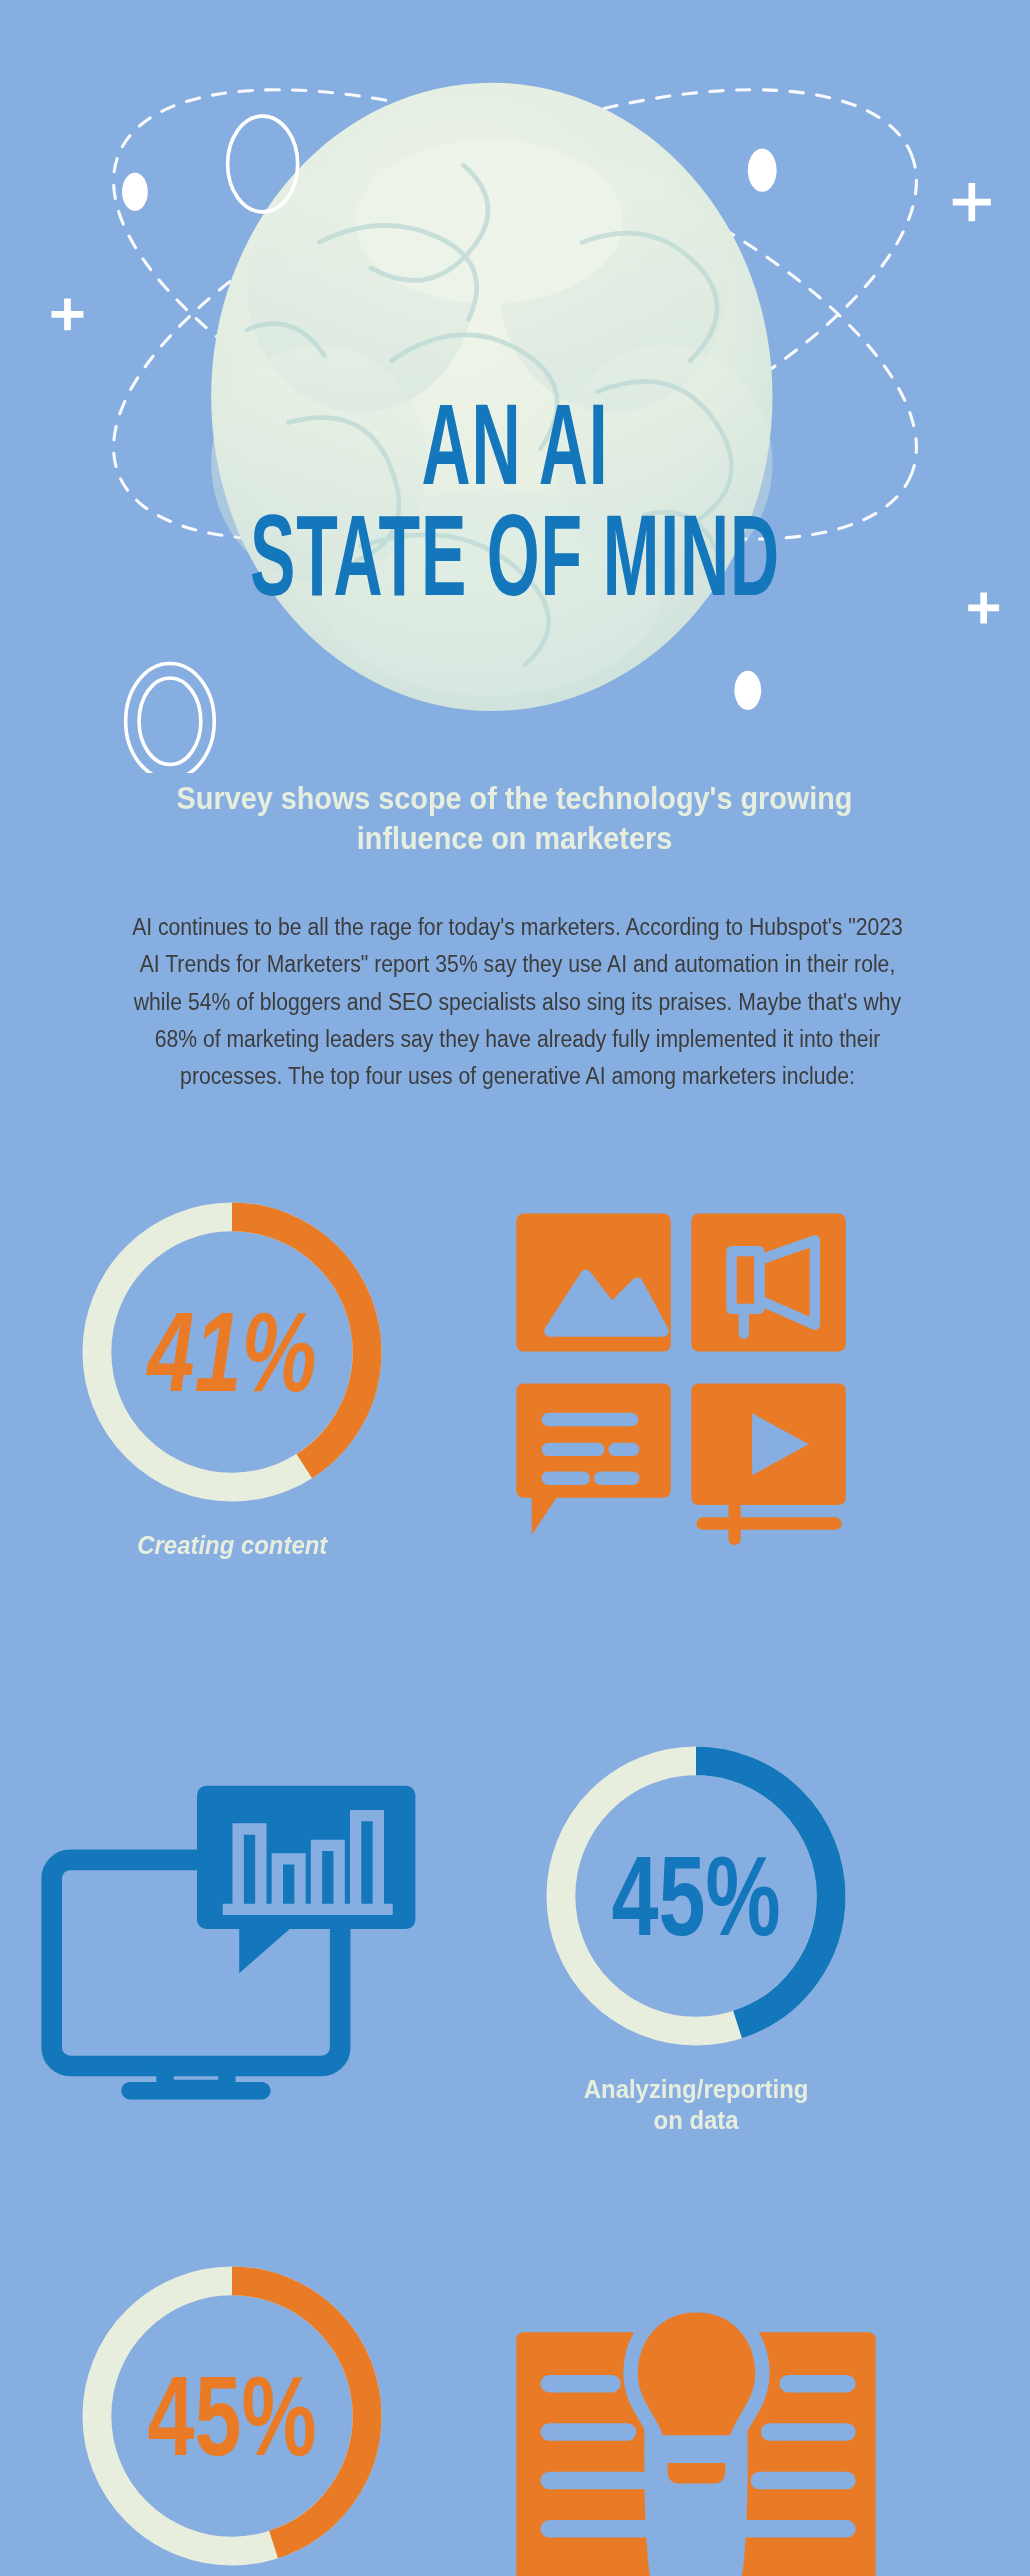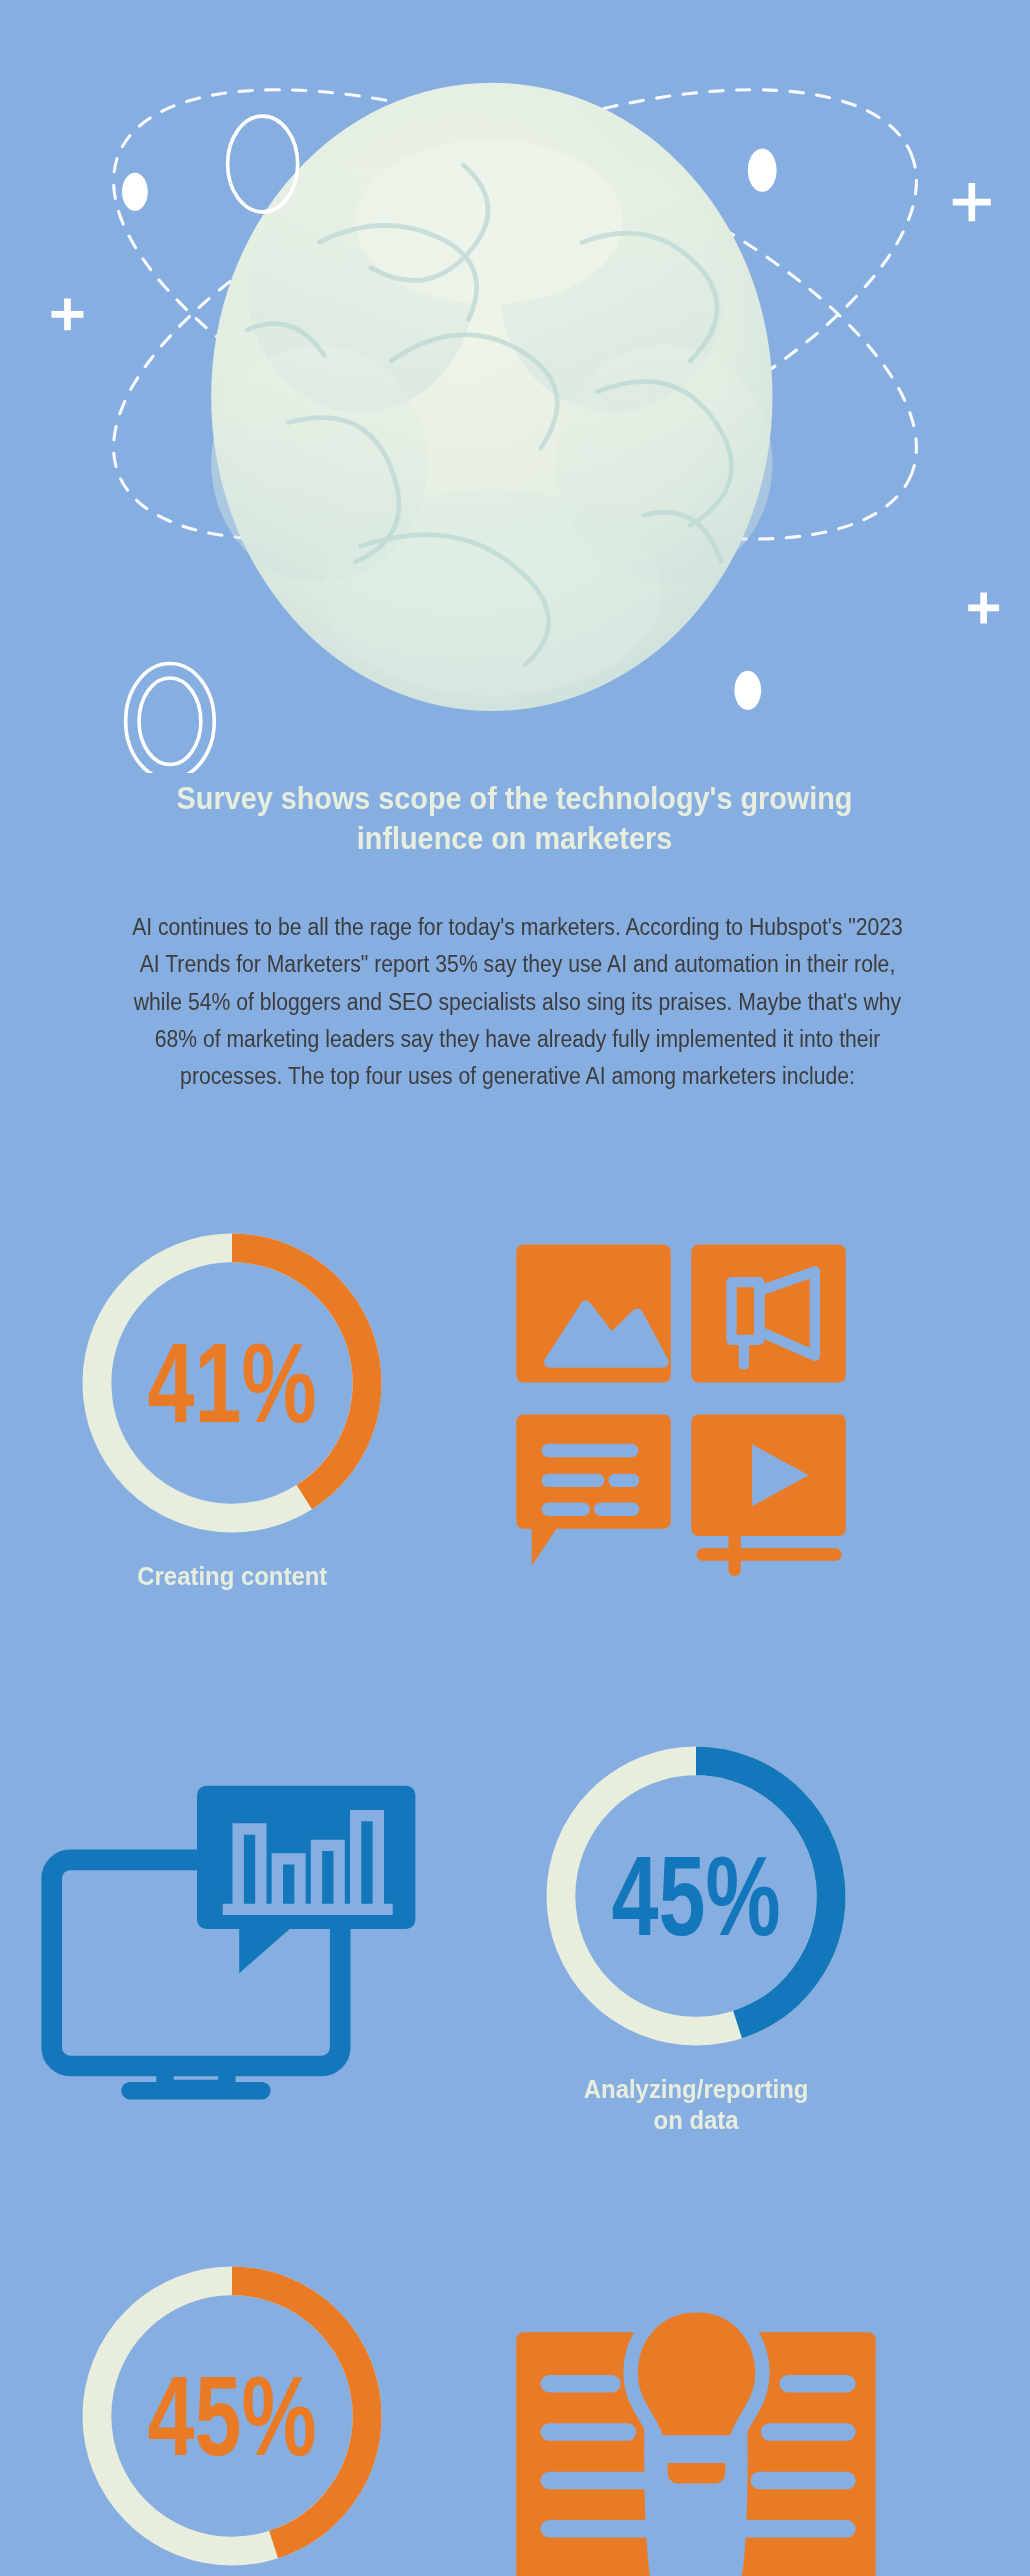--- a/index.html
+++ b/index.html
@@ -191,26 +191,30 @@
         <ellipse cx="330" cy="1400" rx="86" ry="112"></ellipse>
       </g>
       <g stroke="#ffffff" stroke-width="13" stroke-linecap="butt">
         <path d="M1850 392 h74 M1887 355 v74"></path>
         <path d="M100 610 h62 M131 579 v62"></path>
         <path d="M1880 1180 h60 M1910 1150 v60"></path>
       </g>
     </svg>
   </div>
 
+  <div class="title-block">
+    <div class="title-line title-line-1">AN AI</div>
+    <div class="title-line title-line-2">STATE OF MIND</div>
+  </div>
 
   <div class="subtitle">Survey shows scope of the technology's growing influence on marketers</div>
 
   <div class="body-copy">AI continues to be all the rage for today's marketers. According to Hubspot's "2023 AI Trends for Marketers" report 35% say they use AI and automation in their role, while 54% of  bloggers and SEO specialists also sing its praises. Maybe that's why 68% of marketing leaders say they have already fully implemented it into their processes. The top four uses of generative AI among marketers include:</div>
 
-  <div class="stat-row left-chart" style="top:1218px;">
+  <div class="stat-row left-chart" style="top:1187px;font-style:italic;">
     <div class="chart-col">
       <div class="donut-wrap">
         <svg width="330" height="330" viewBox="0 0 640 640">
           <circle cx="320" cy="320" r="262" fill="none" stroke="#e8eede" stroke-width="56"></circle>
           <circle cx="320" cy="320" r="262" fill="none" stroke="#e97b26" stroke-width="56" stroke-dasharray="674.9 971.4" transform="rotate(-90 320 320)"></circle>
         </svg>
         <div class="donut-center">
           <span class="donut-value orange">41%</span>
         </div>
       </div>

